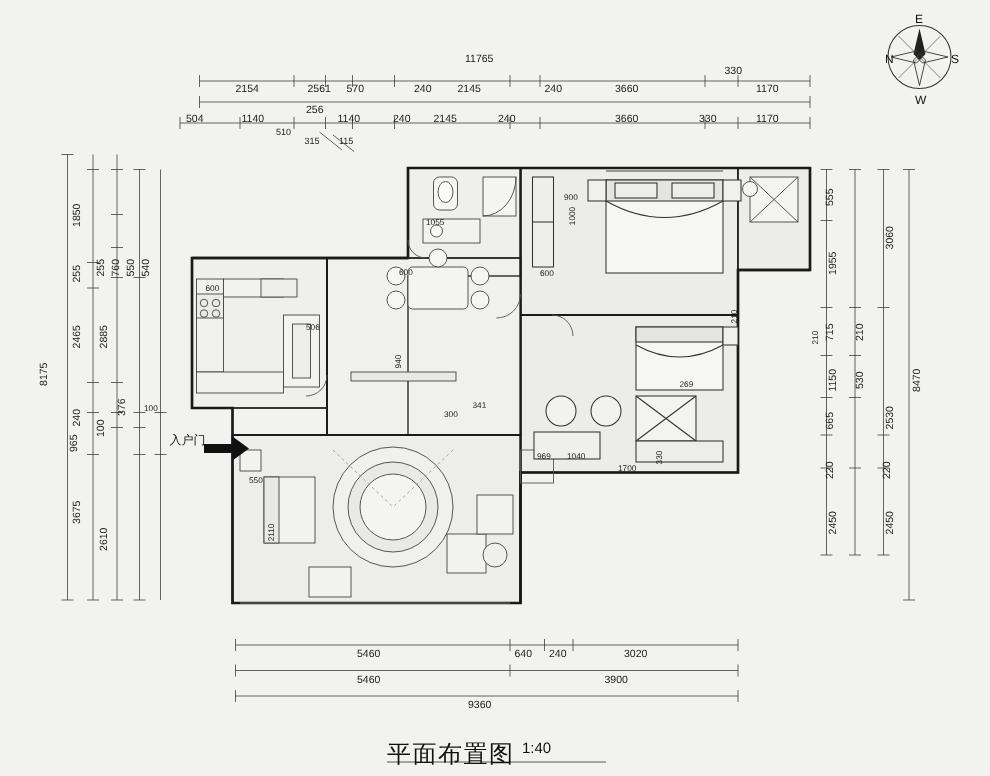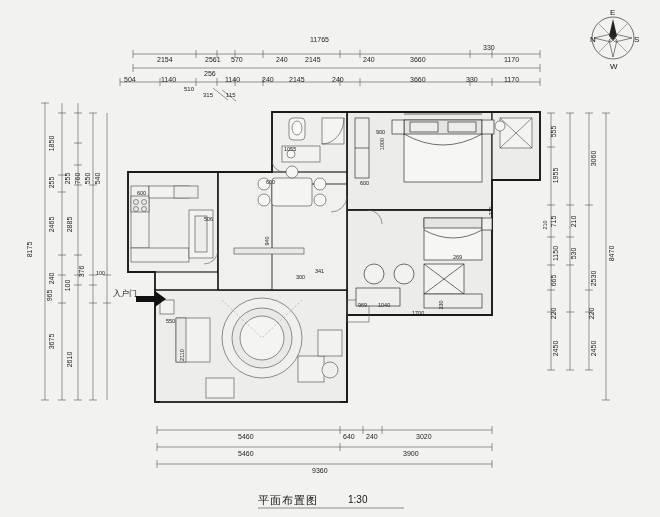--- a/index.html
+++ b/index.html
@@ -9,21 +9,21 @@
     font-family:"Liberation Sans", sans-serif;
     color:#1a1a1a;
     overflow:hidden;
     position:relative;
   }
   #sheet{position:absolute;left:0;top:0;width:660px;height:517px;}
   .lbl{position:absolute;font-size:7px;color:#222;white-space:nowrap;letter-spacing:0px;}
   .lbl.sm{font-size:6px;}
   .lbl.xs{font-size:5.5px;}
   .lbl.rot{transform-origin:50% 50%;}
-  .title{position:absolute;font-size:11px;color:#111;letter-spacing:1px;}
+  .title{position:absolute;font-size:16px;color:#111;letter-spacing:1px;}
   .titlenum{position:absolute;font-size:10px;color:#111;}
   .entry{position:absolute;font-size:8px;color:#111;}
   .compass-l{position:absolute;font-size:8px;color:#111;}
 </style>
 </head>
 <body>
 
 <div id="sheet">
 
   <svg id="plan" width="660" height="517" viewBox="0 0 660 517" xmlns="http://www.w3.org/2000/svg">
@@ -403,15 +403,15 @@
   <div class="entry" style="left:113px;top:288px;">入户门</div>
 
   
   <div class="compass-l" style="left:610px;top:8px;">E</div>
   <div class="compass-l" style="left:590px;top:35px;">N</div>
   <div class="compass-l" style="left:634px;top:35px;">S</div>
   <div class="compass-l" style="left:610px;top:62px;">W</div>
 
   
   <div class="title" style="left:258px;top:493px;">平面布置图</div>
-  <div class="titlenum" style="left:348px;top:494px;">1:30</div>
+  <div class="titlenum" style="left:348px;top:494px;">1:40</div>
 
 </div>
 
 </body></html>

